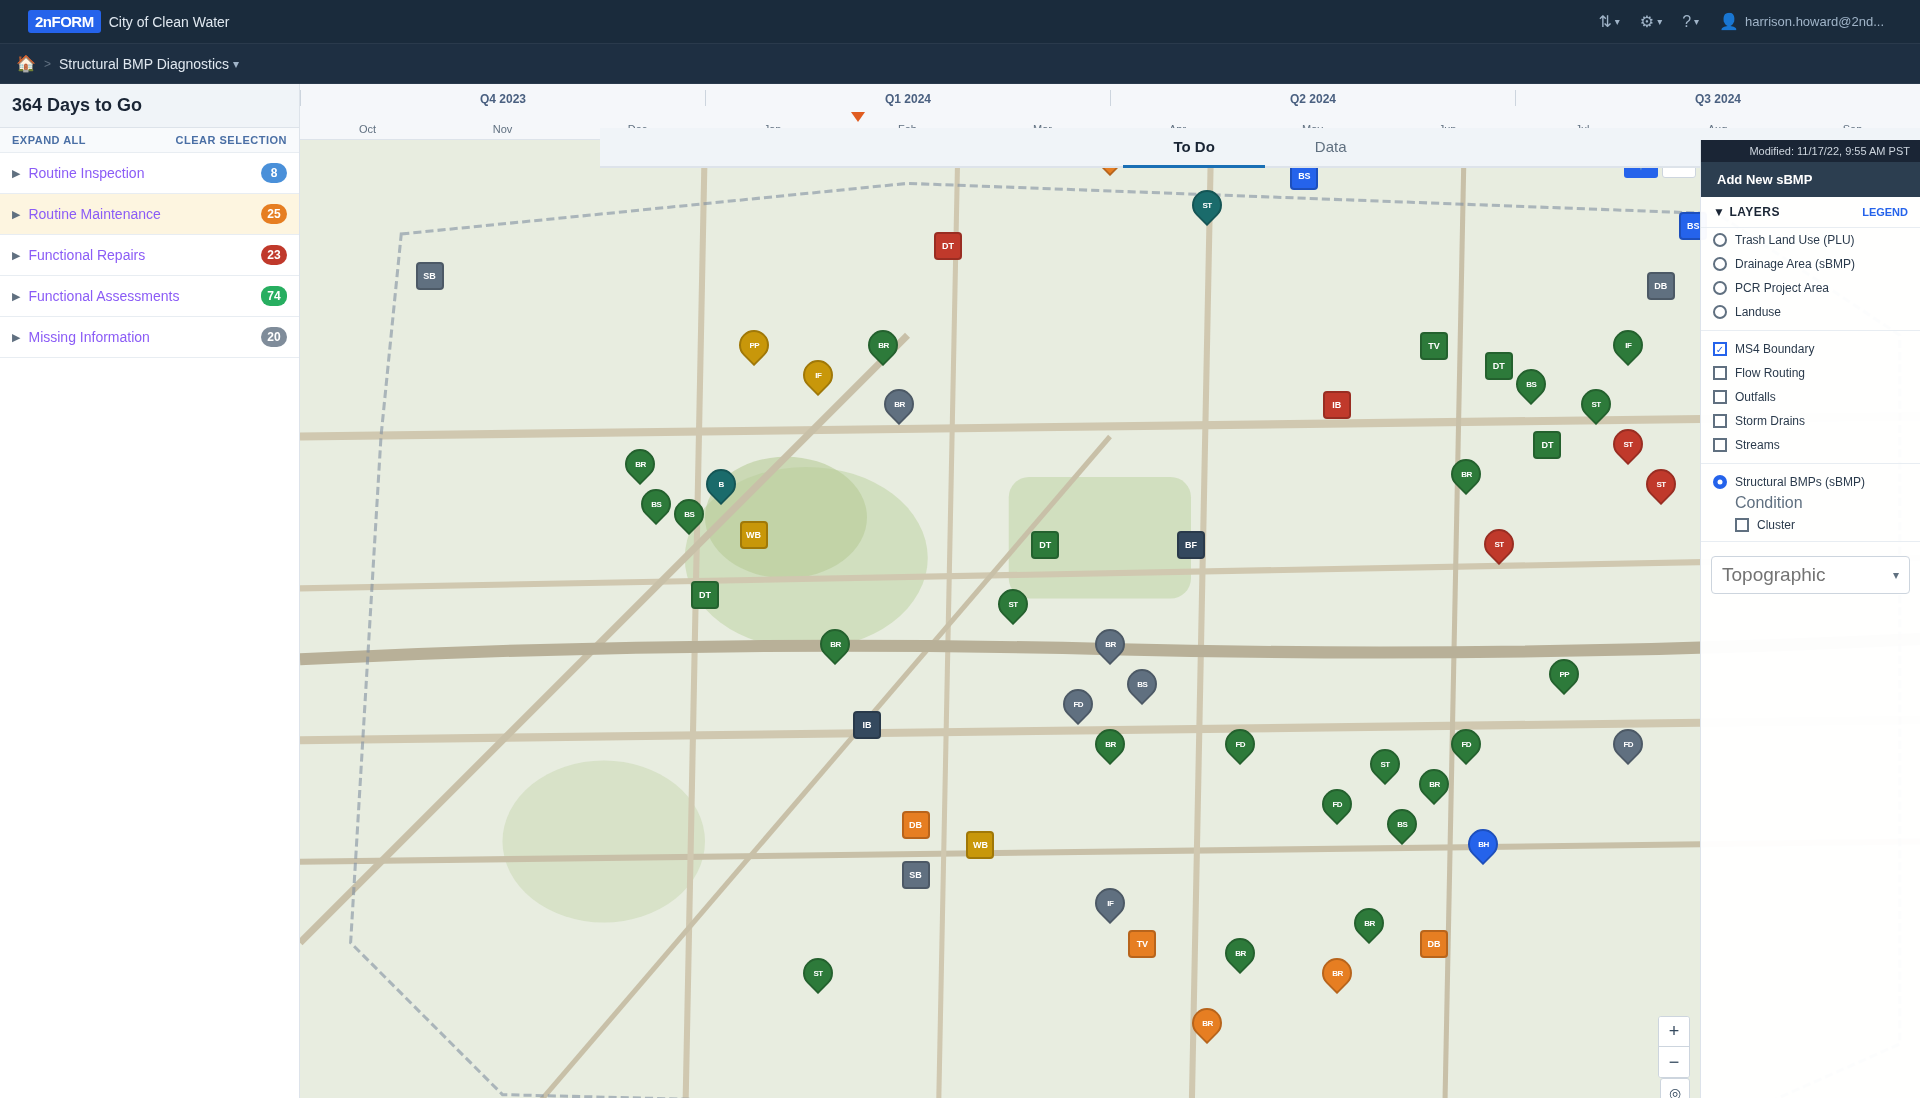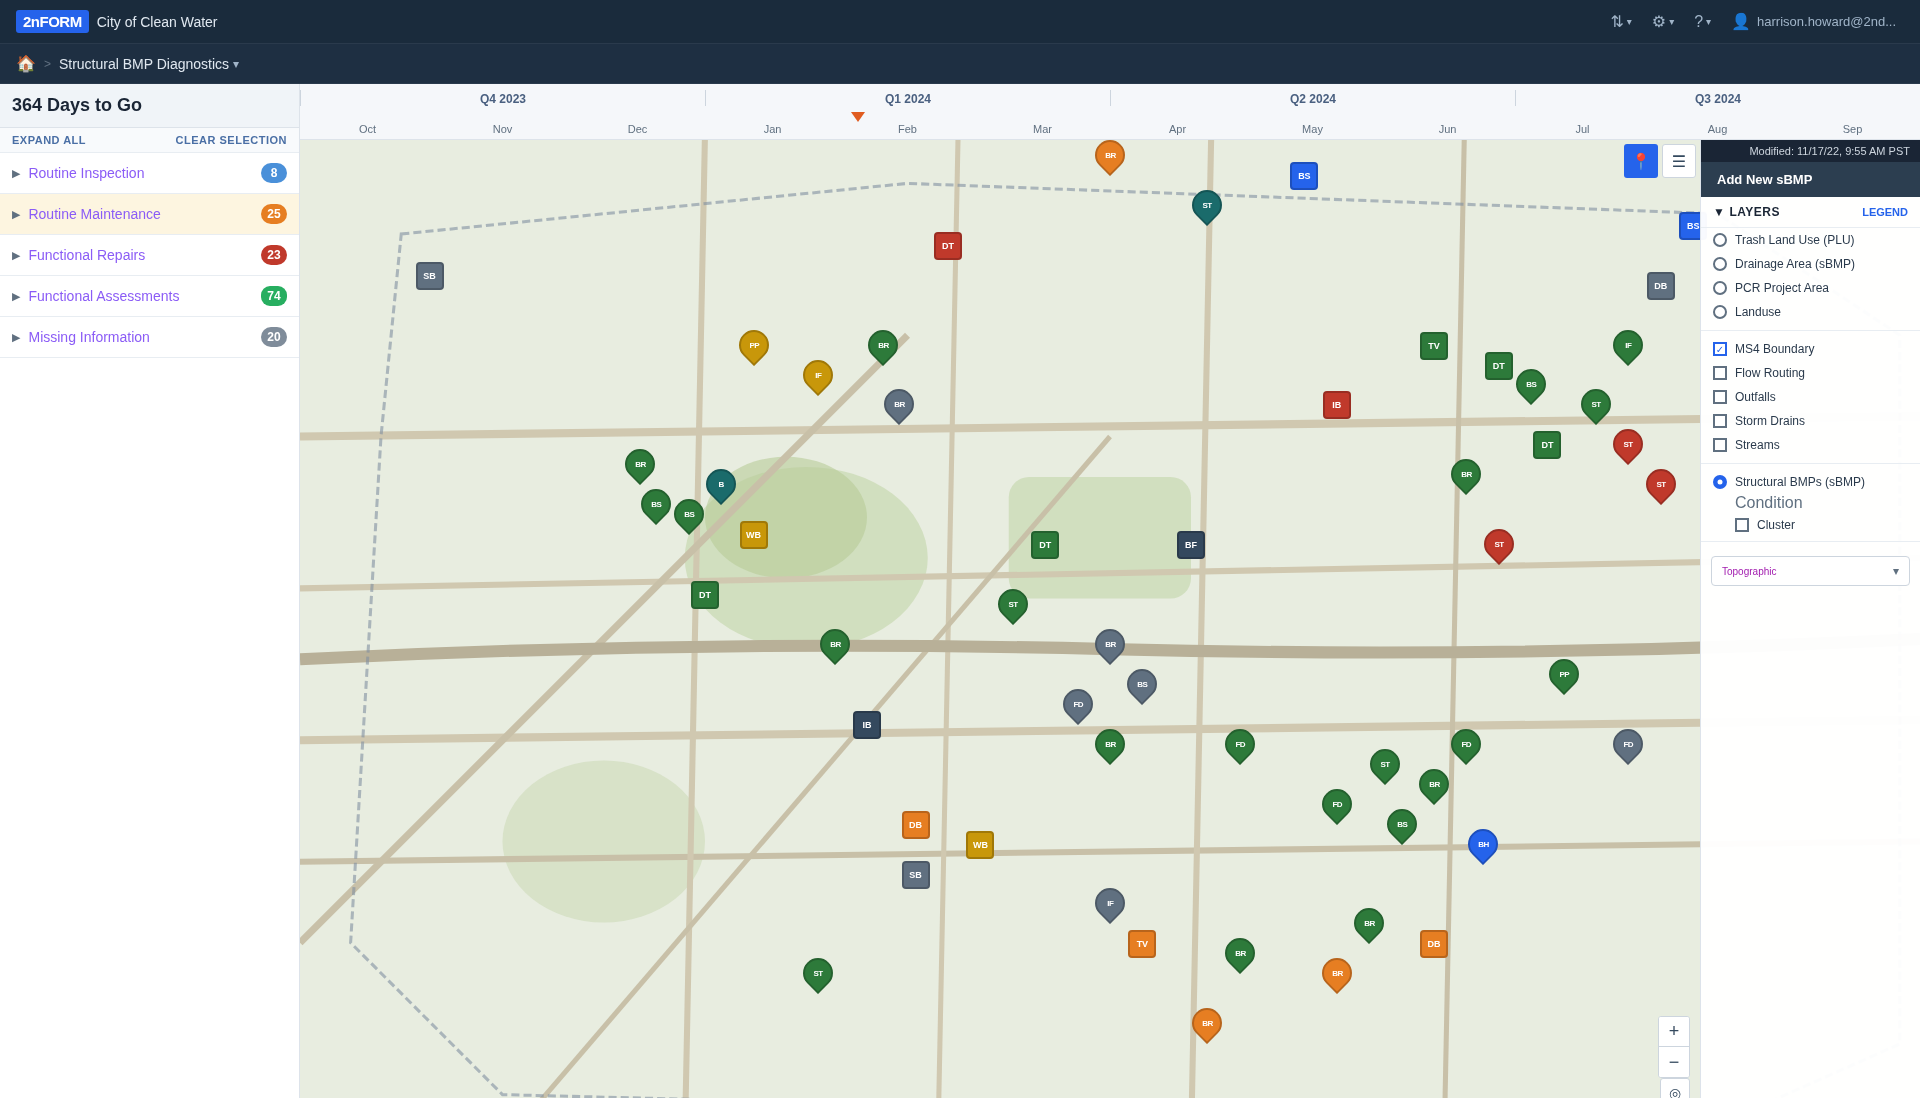--- a/index.html
+++ b/index.html
@@ -4,21 +4,21 @@
   <style>
     * { box-sizing: border-box; margin: 0; padding: 0; }
     body { font-family: -apple-system, BlinkMacSystemFont, 'Segoe UI', sans-serif; background: #1a2535; overflow: hidden; width: 1920px; height: 1098px; }
 
     
     .topnav {
       height: 44px;
       background: #1a2b3c;
       display: flex;
       align-items: center;
-      padding: 0 16px;
+      padding: 0 28px;
       gap: 12px;
       border-bottom: 1px solid #2a3a4c;
     }
     .logo-area { display: flex; align-items: center; gap: 8px; }
     .logo-box {
       background: #2563eb;
       color: white;
       font-weight: 800;
       font-size: 15px;
       padding: 3px 7px;
@@ -418,21 +418,21 @@
       margin: 8px 10px;
       border: 1px solid #cdd5de;
       border-radius: 4px;
       display: flex;
       align-items: center;
       justify-content: space-between;
       padding: 7px 10px;
       cursor: pointer;
       background: white;
     }
-    .topo-label { font-size: 10px; color: #a21caf; font-weight: 500; }
+    .topo-label { font-size: 19px; color: #737373; font-weight: 500; }
 
     
     .zoom-controls {
       position: absolute;
       right: 230px;
       bottom: 60px;
       display: flex;
       flex-direction: column;
       background: white;
       border: 1px solid #cdd5de;
@@ -613,20 +613,24 @@
       <div class="task-item">
         <span class="task-chevron">▶</span>
         <span class="task-label">Missing Information</span>
         <span class="task-badge badge-gray">20</span>
       </div>
     </div>
   </div>
 
   <div class="map-area">
 
+    <div class="tab-area">
+      <button class="tab-btn2 active">To Do</button>
+      <button class="tab-btn2">Data</button>
+    </div>
 
     <div class="timeline-bar">
       <div class="tl-quarter">Q4 2023</div>
       <div class="tl-quarter">Q1 2024</div>
       <div class="tl-quarter">Q2 2024</div>
       <div class="tl-quarter">Q3 2024</div>
       <div class="tl-months">
         <div class="tl-month">Oct</div>
         <div class="tl-month">Nov</div>
         <div class="tl-month">Dec</div>

